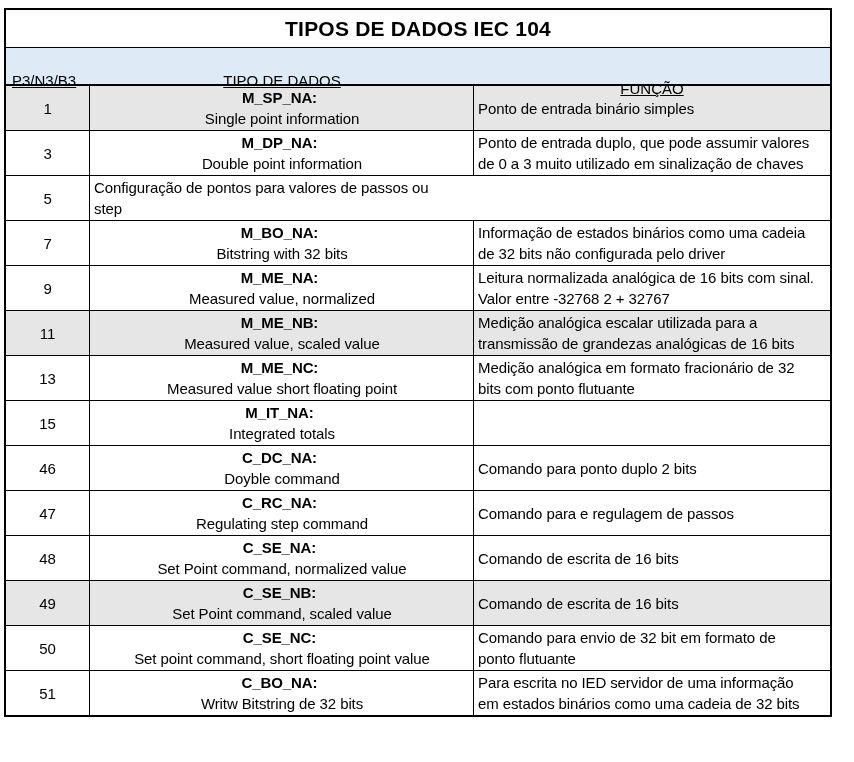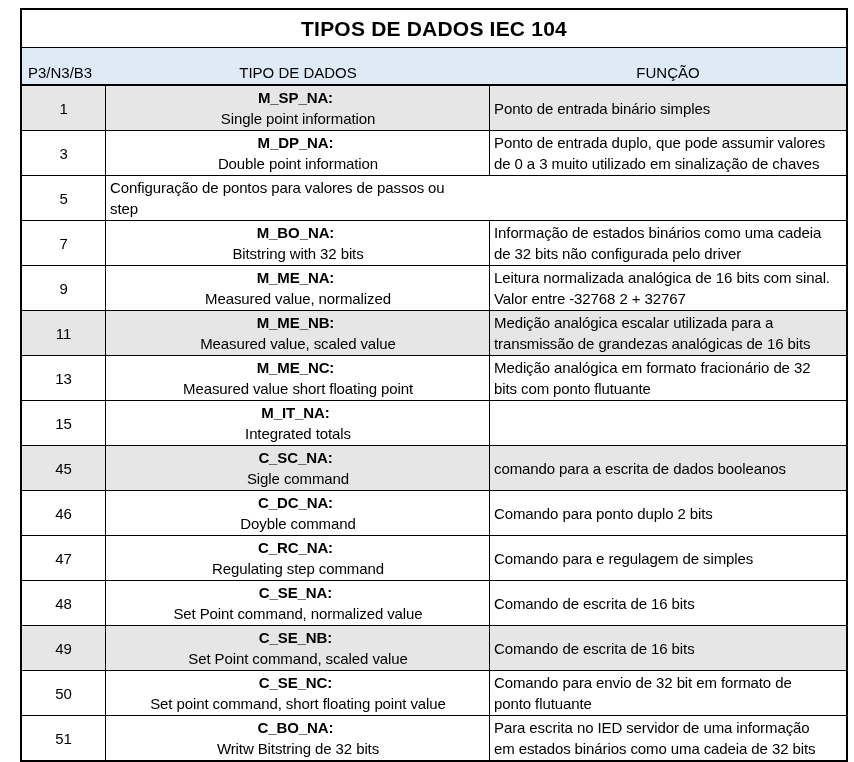--- a/index.html
+++ b/index.html
@@ -7,21 +7,21 @@
     padding: 0;
     background: #ffffff;
     width: 854px;
     height: 762px;
     font-family: "Liberation Sans", sans-serif;
     color: #000;
     overflow: hidden;
   }
   .doc-table {
     position: absolute;
-    left: 20px;
+    left: 4px;
     top: 8px;
     width: 828px;
     box-sizing: border-box;
     border: 2px solid var(--border, #000);
     background: #fff;
   }
   .title-row {
     height: 37px;
     display: flex;
     align-items: center;
@@ -38,24 +38,25 @@
     grid-template-columns: 84px 384px 1fr;
     background: var(--header-bg, #DEEAF6);
     border-bottom: 2px solid var(--border, #000);
     font-size: 15px;
   }
   .head-cell {
     display: flex;
     align-items: center;
     box-sizing: border-box;
     padding: 16px 6px;
+    text-decoration: underline;
   }
   .head-cell.h1 { justify-content: flex-start; }
   .head-cell.h2 { justify-content: center; }
-  .head-cell.h3 { justify-content: center; }
+  .head-cell.h3 { justify-content: center; margin-top: 16px; }
   .tbody { background: #fff; }
   .tr {
     display: grid;
     grid-template-columns: 84px 384px 1fr;
     min-height: 43px;
     background: #ffffff;
   }
   .tr + .tr { border-top: 1px solid var(--border, #000); }
   .tr.shaded { background: var(--row-alt-bg, #E7E6E6); }
   .td {
@@ -154,45 +155,37 @@
   </div>
 
   <div class="tr">
     <div class="td c1">15</div>
     <div class="td c2">
       <b>M_IT_NA:</b>
           <span class="type-desc">Integrated totals</span>
     </div>
   </div>
 
-  <div class="tr shaded">
-    <div class="td c1">45</div>
-    <div class="td c2">
-      <b>C_SC_NA:</b>
-          <span class="type-desc">Sigle command</span>
-    </div>
-    <div class="td c3">comando para a escrita de dados booleanos</div>
-  </div>
 
   <div class="tr">
     <div class="td c1">46</div>
     <div class="td c2">
       <b>C_DC_NA:</b>
           <span class="type-desc">Doyble command</span>
     </div>
     <div class="td c3">Comando para ponto duplo 2 bits</div>
   </div>
 
   <div class="tr">
     <div class="td c1">47</div>
     <div class="td c2">
       <b>C_RC_NA:</b>
           <span class="type-desc">Regulating step command</span>
     </div>
-    <div class="td c3">Comando para e regulagem de simples</div>
+    <div class="td c3">Comando para e regulagem de passos</div>
   </div>
 
   <div class="tr">
     <div class="td c1">48</div>
     <div class="td c2">
       <b>C_SE_NA:</b>
           <span class="type-desc">Set Point command, normalized value</span>
     </div>
     <div class="td c3">Comando de escrita de 16 bits</div>
   </div>

